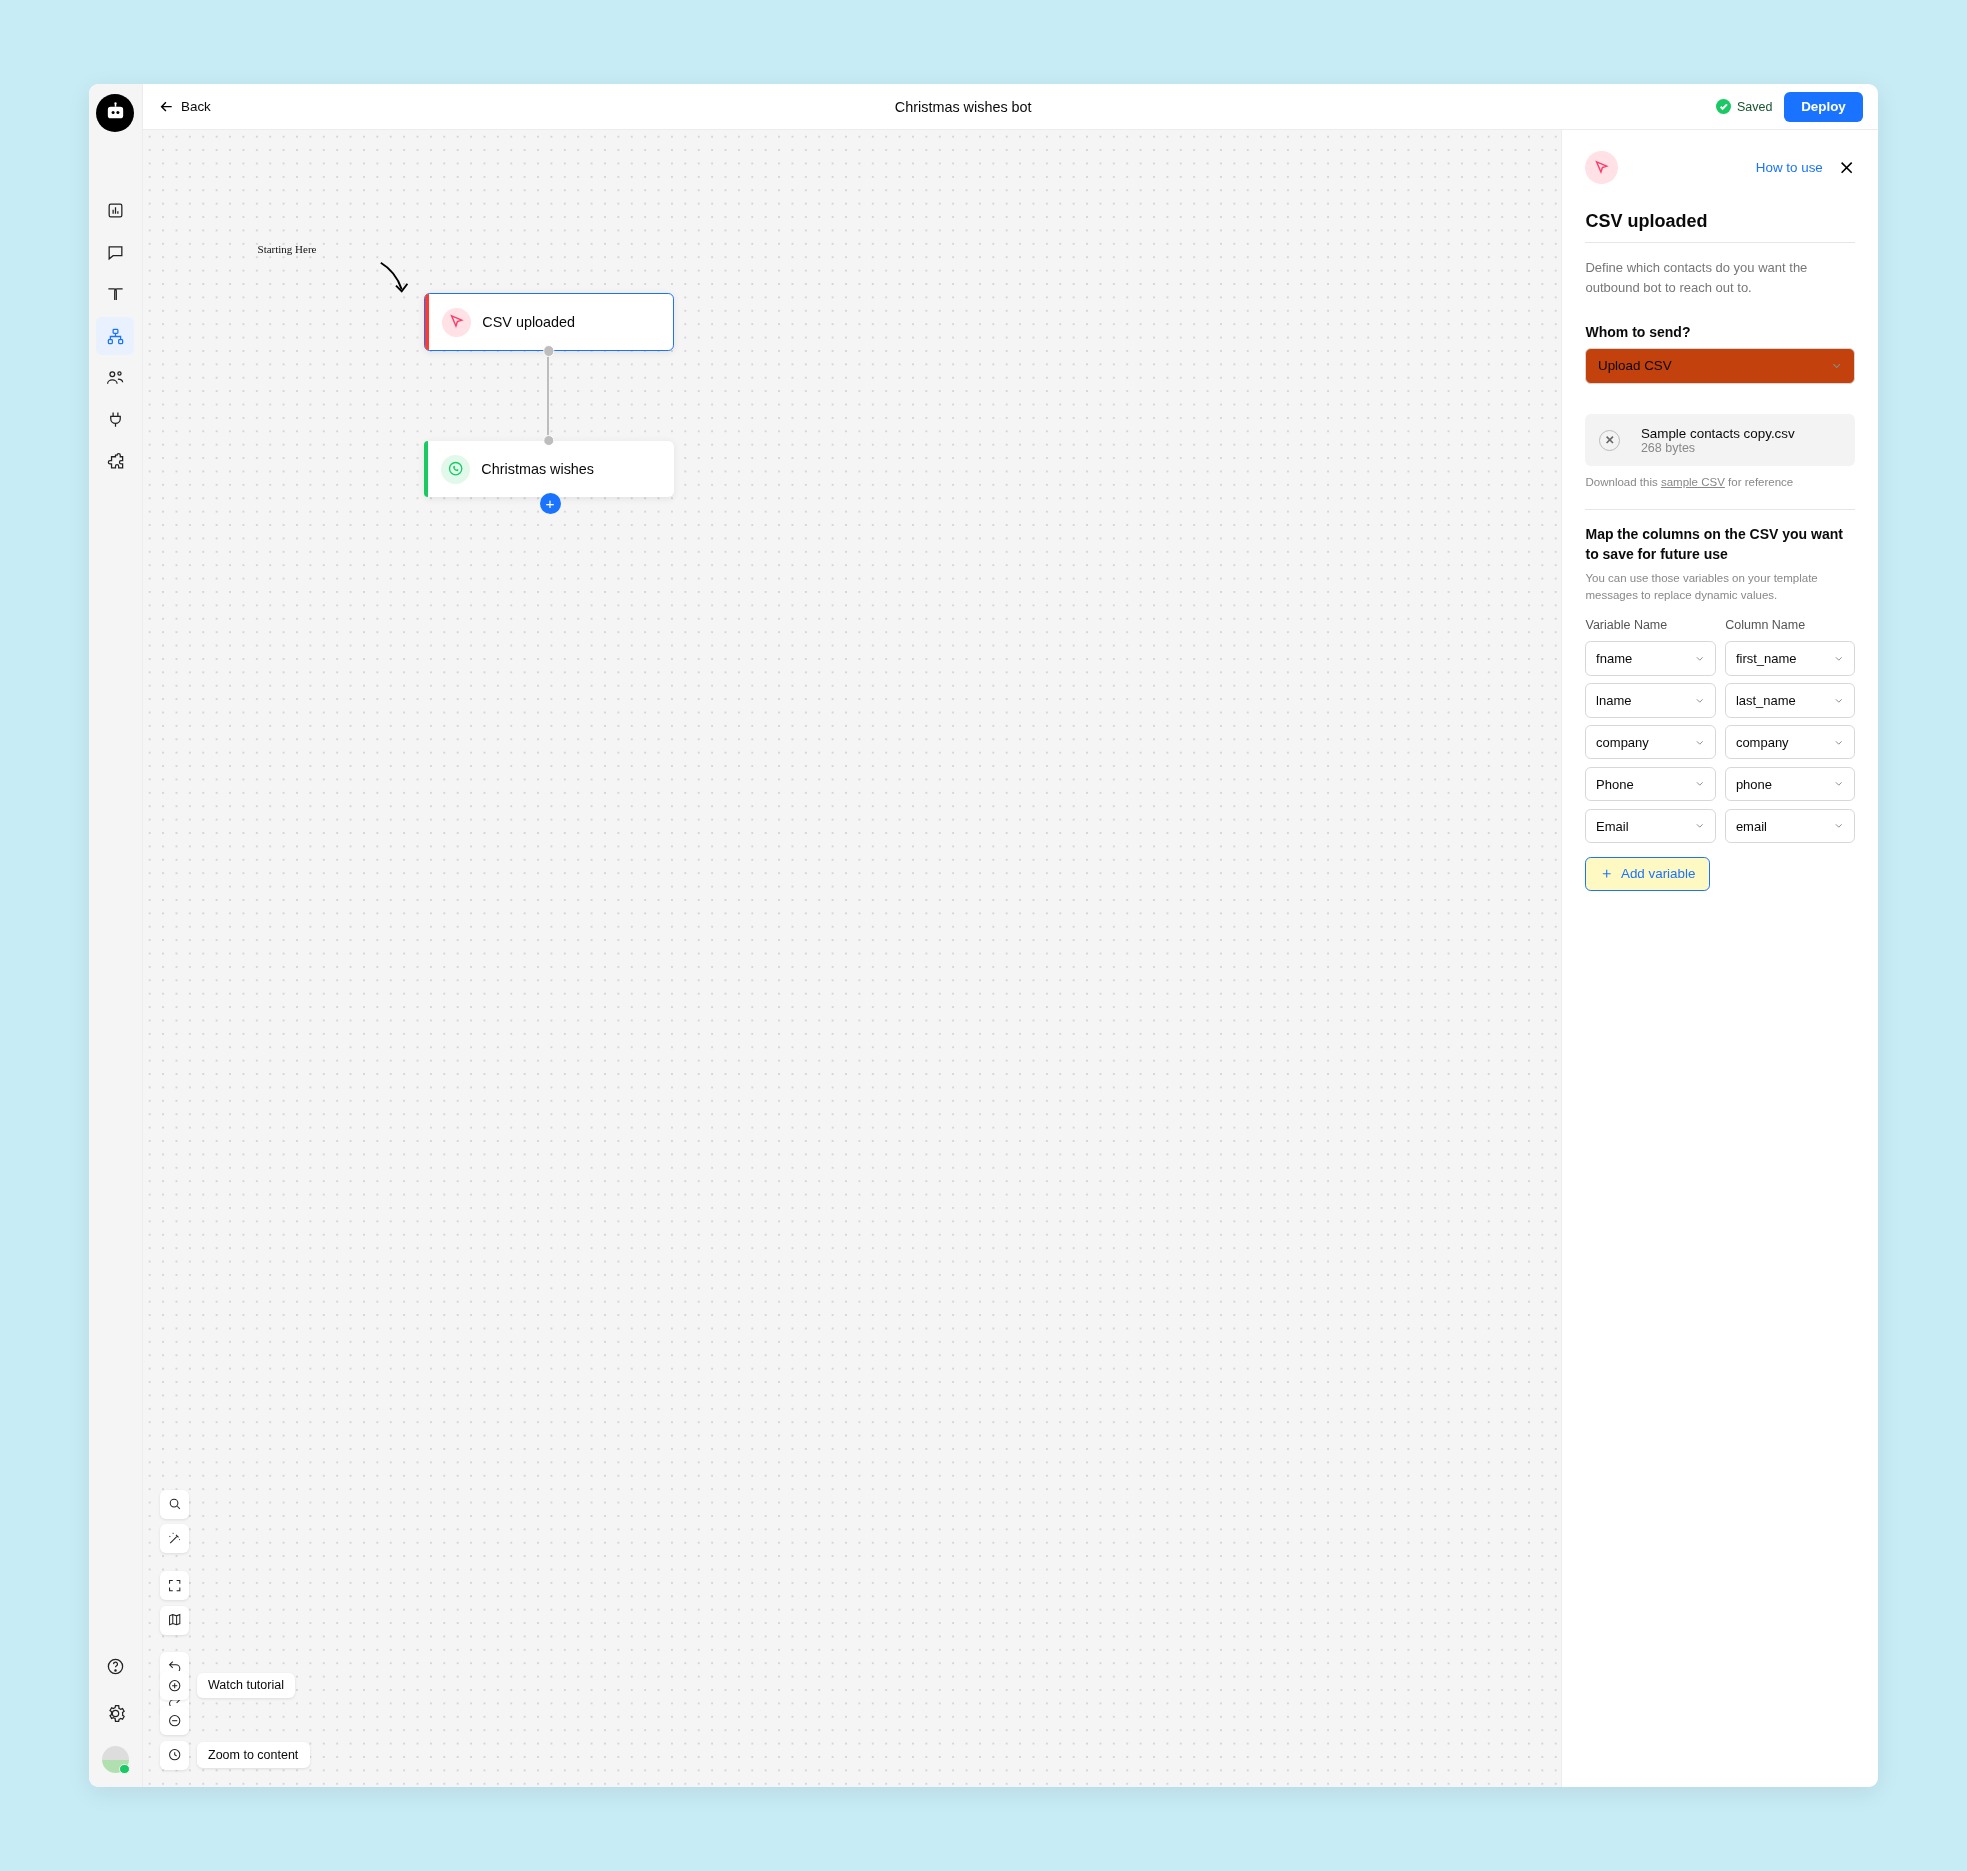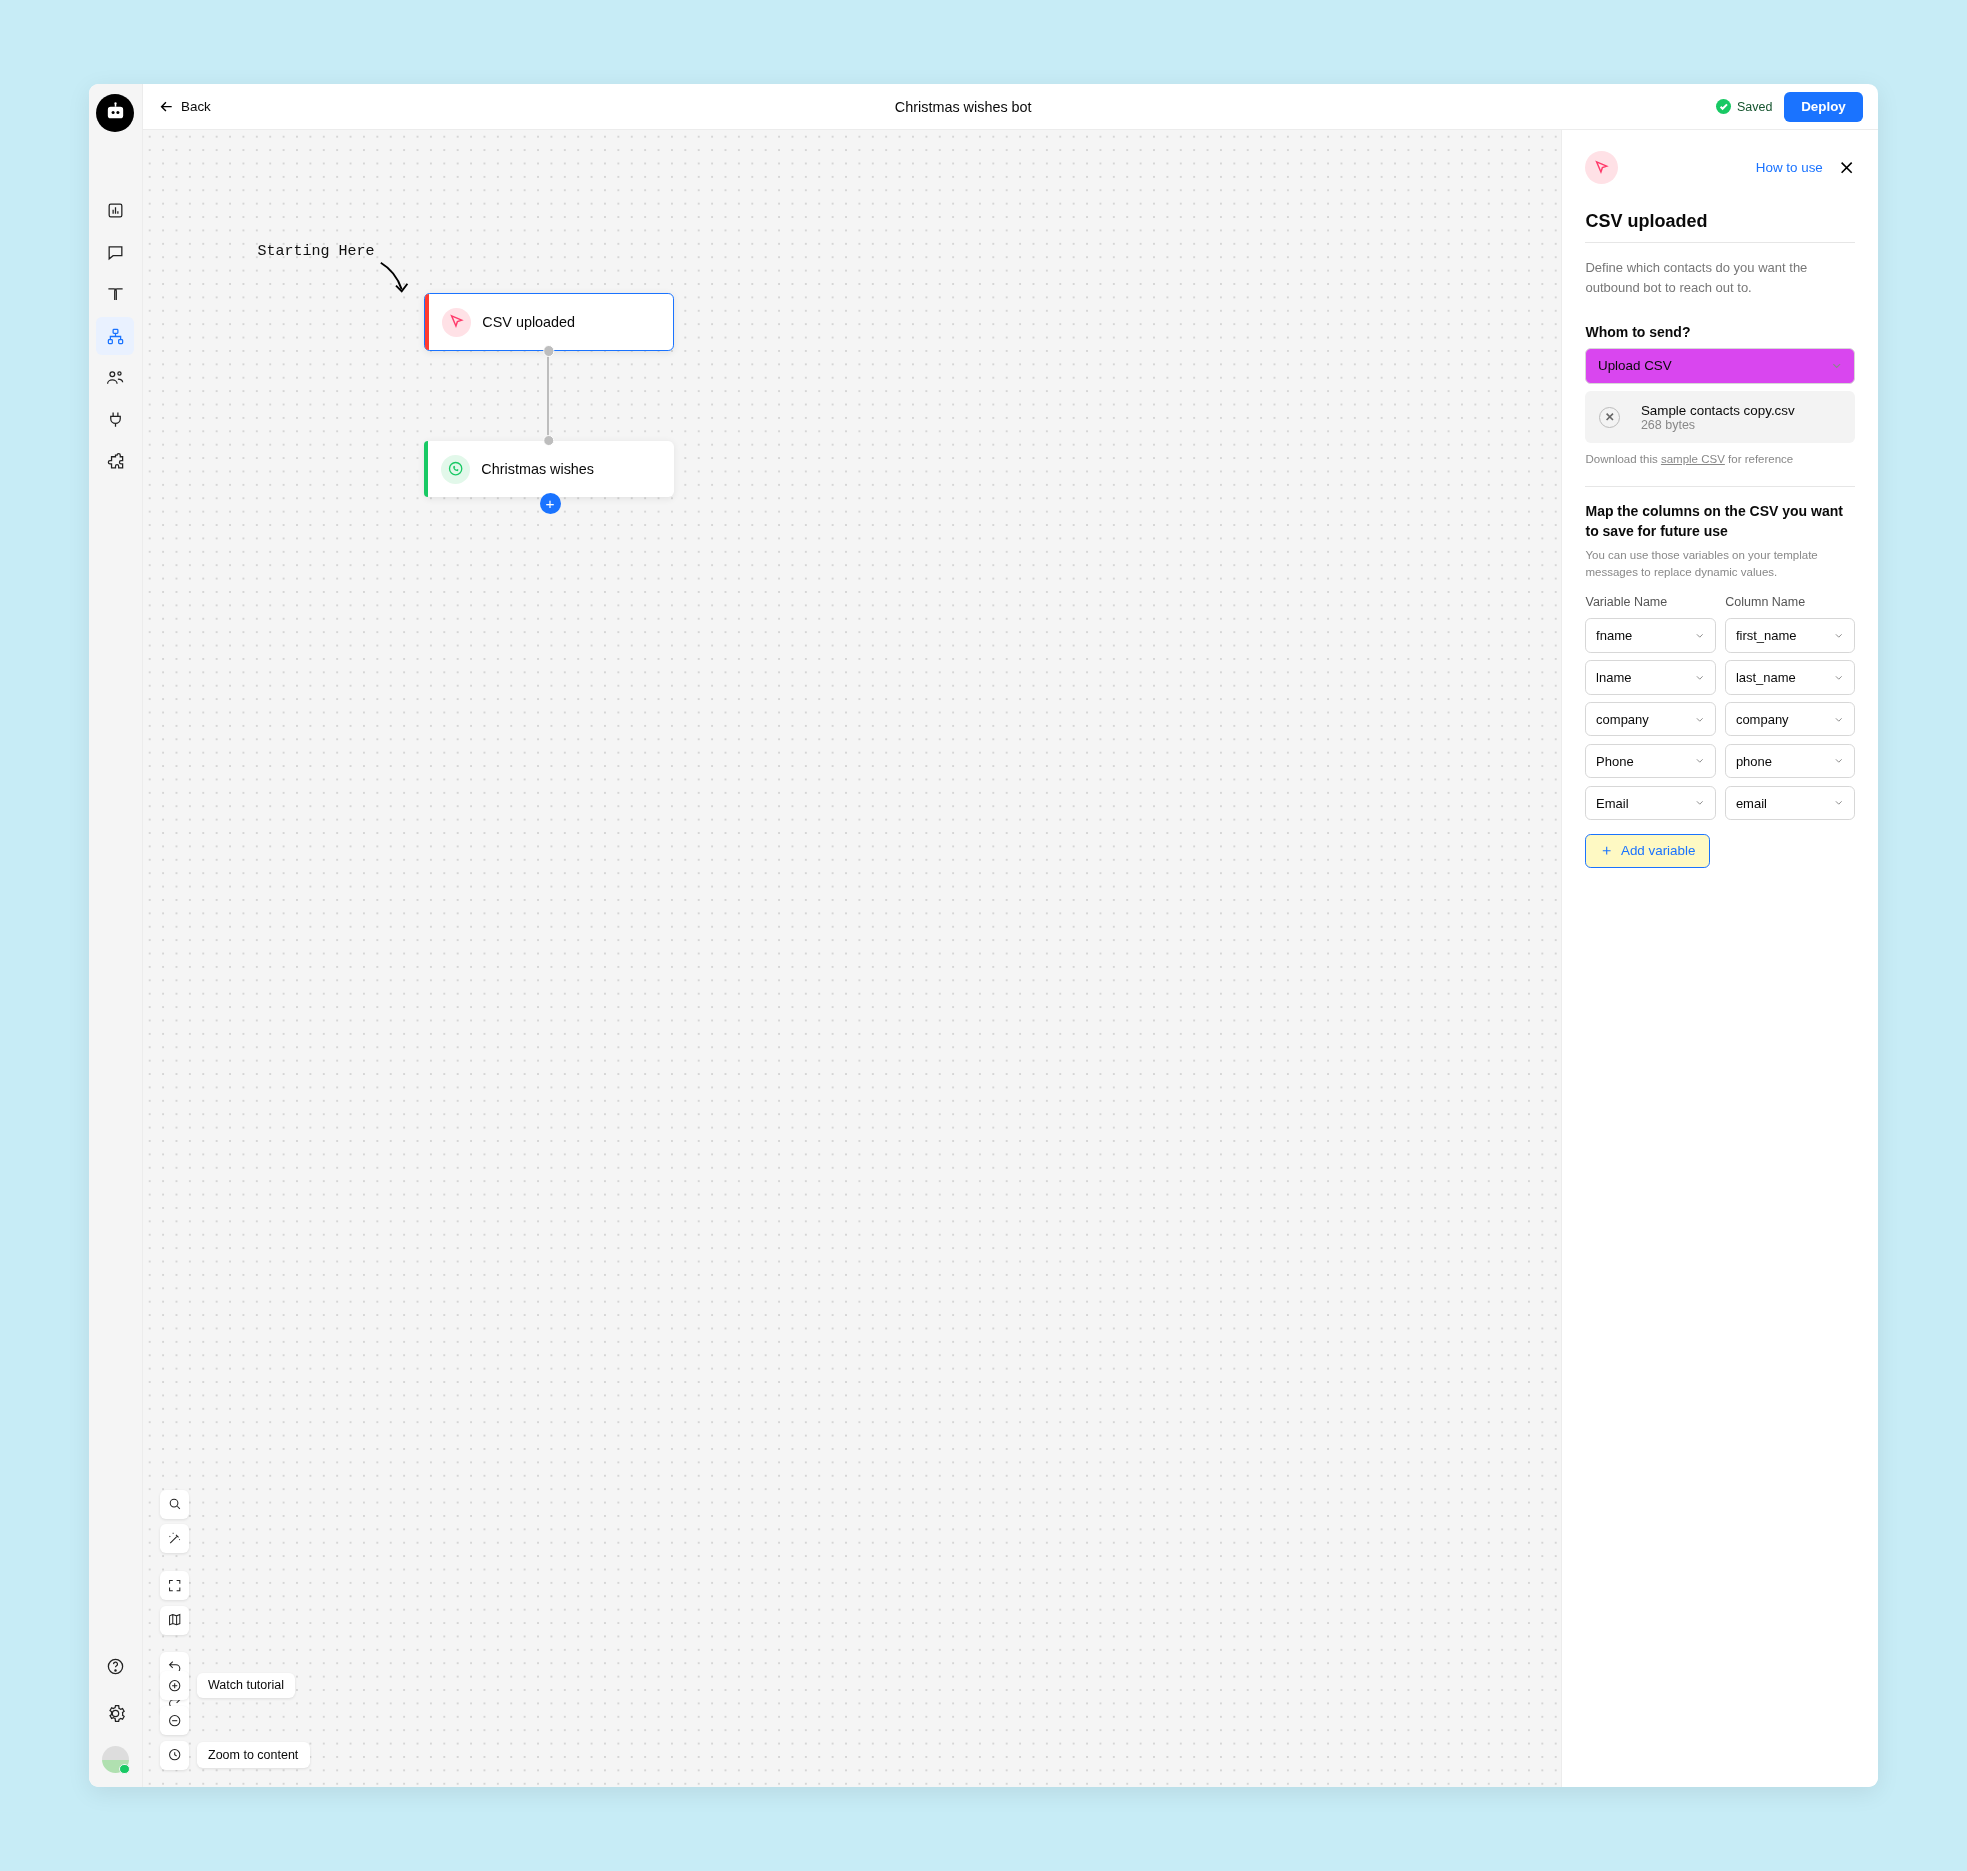--- a/index.html
+++ b/index.html
@@ -103,22 +103,22 @@
     flex:1;
     background-color:#f5f5f5;
     background-image: radial-gradient(#d5d5d5 1px, transparent 1px);
     background-size: 13.4px 13.4px;
     position: relative;
     overflow:hidden;
   }
   .starting-note {
     position:absolute;
     left: 115px; top: 113px;
-    font-family: Liberation Mono, monospace;
-    font-size: 15px;
+    font-family: Liberation Serif, serif;
+    font-size: 11px;
     color:#111;
   }
   .starting-arrow {
     position:absolute;
     left: 234px; top: 129px;
     width:38px;height:38px;
   }
   .starting-arrow svg { width:100%;height:100%;stroke:#000;stroke-width:2;fill:none; }
 
   .node {
@@ -202,23 +202,23 @@
   .panel-top-right { display:flex;align-items:center;gap:15.4px; }
   .how-to { color:#1a73ff; font-size:13.4px; cursor:pointer; }
   .close-x { width:17.3px;height:17.3px;cursor:pointer; }
   .close-x svg { width:100%;height:100%;stroke:#000;stroke-width:2.2;fill:none; }
   .panel-title { font-size:18px;font-weight:700;margin-bottom:9.6px; }
   .hr { height:1px;background:#e6e6e6;margin-bottom:15.4px; }
   .panel-desc { color:#777;font-size:13px;line-height:1.5;margin-bottom:27px; }
   .field-label { font-size:14px;font-weight:600;margin-bottom:7.7px; }
   .select {
     width:100%;border:1px solid #d7d7d7;border-radius:5.8px;
-    padding:9.6px 11.5px;font-size:13.4px;background:#d946ef;
+    padding:9.6px 11.5px;font-size:13.4px;background:#c2410c;
     display:flex;align-items:center;justify-content:space-between;cursor:pointer;
-    margin-bottom:7px;
+    margin-bottom:30px;
   }
   .select svg { width:13.4px;height:13.4px;stroke:#888;stroke-width:2;fill:none; }
   .file-box {
     background:#f3f3f3;border-radius:5.8px;padding:11.5px 13.4px;
     display:flex;align-items:center;gap:21px;margin-bottom:9.6px;
   }
   .file-remove {
     width:21px;height:21px;border-radius:50%;border:1px solid #bbb;
     display:flex;align-items:center;justify-content:center;cursor:pointer;flex-shrink:0;
   }

